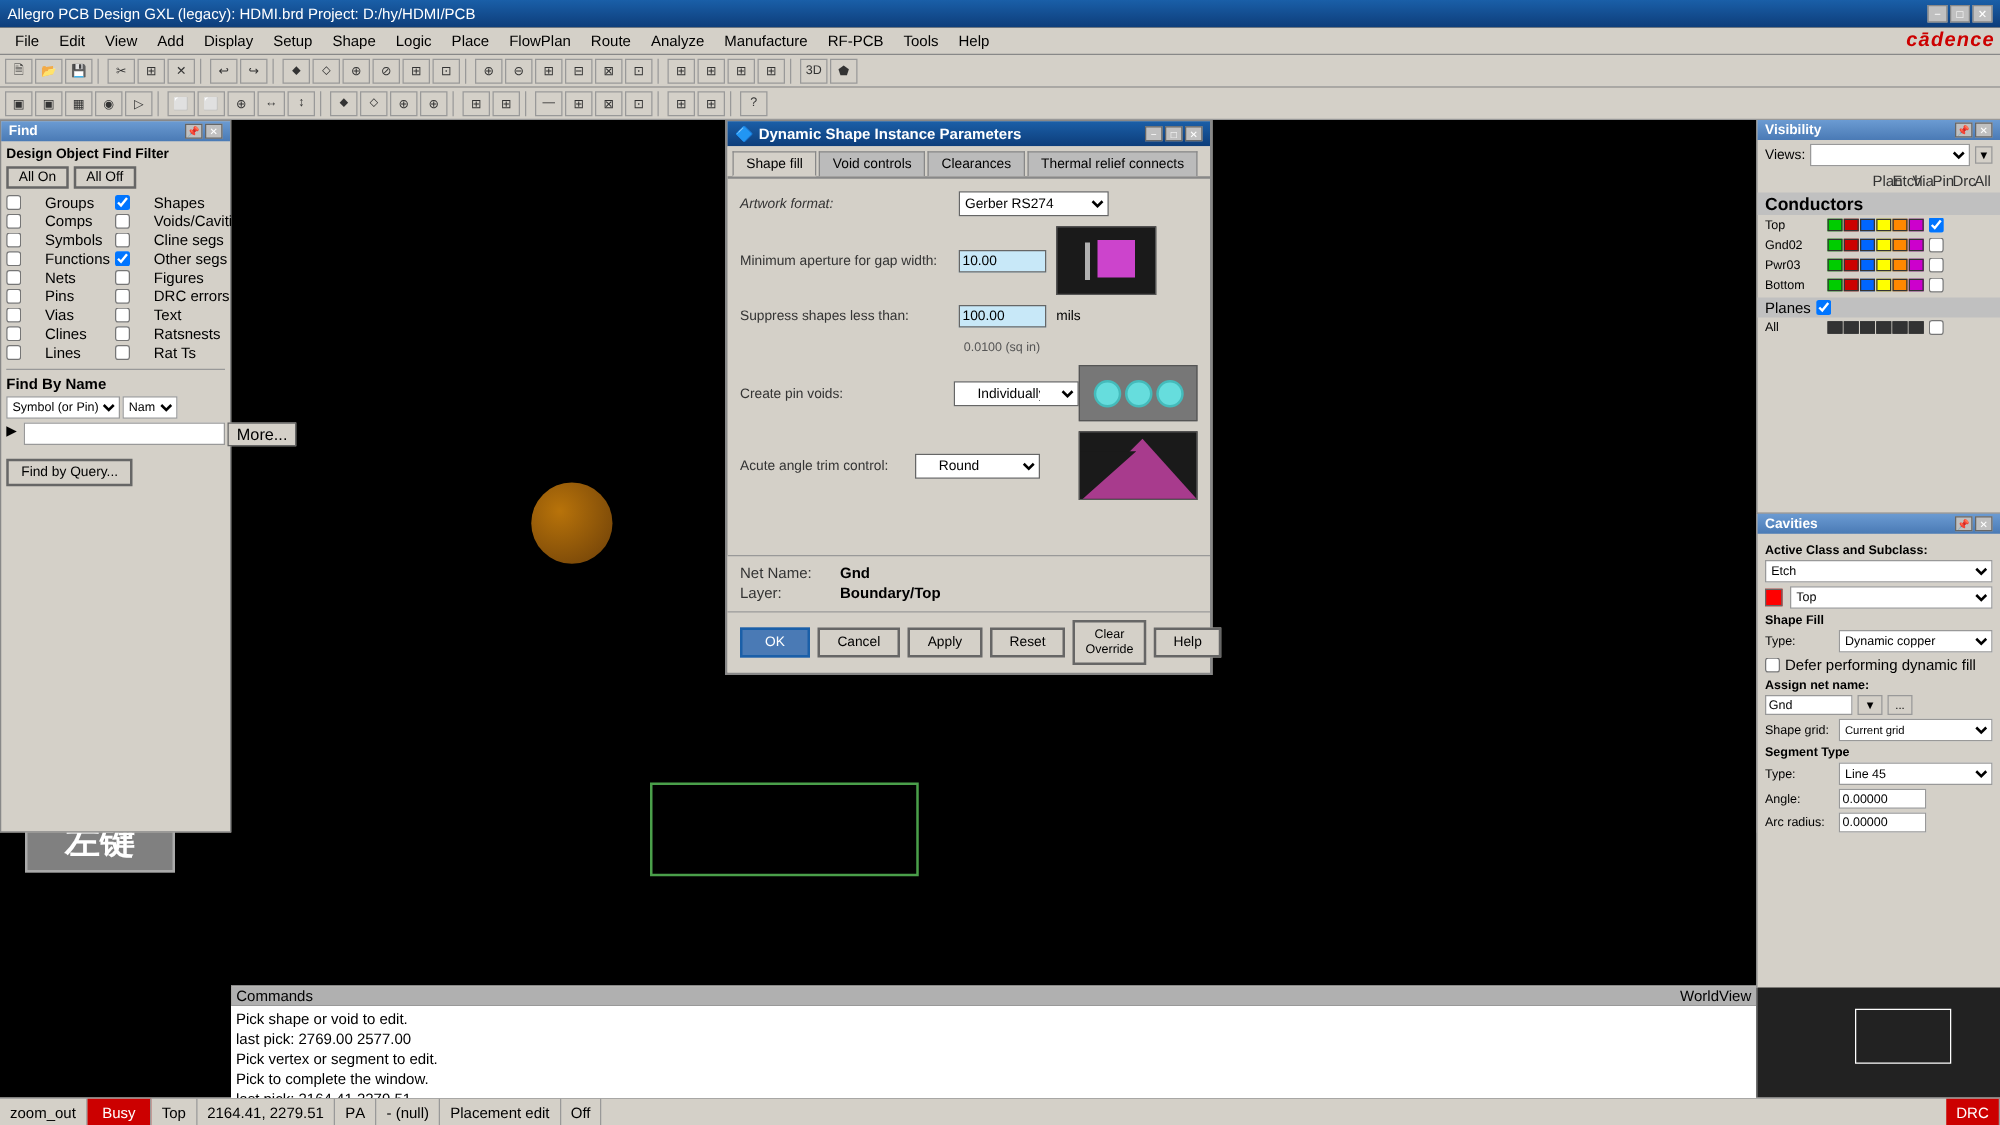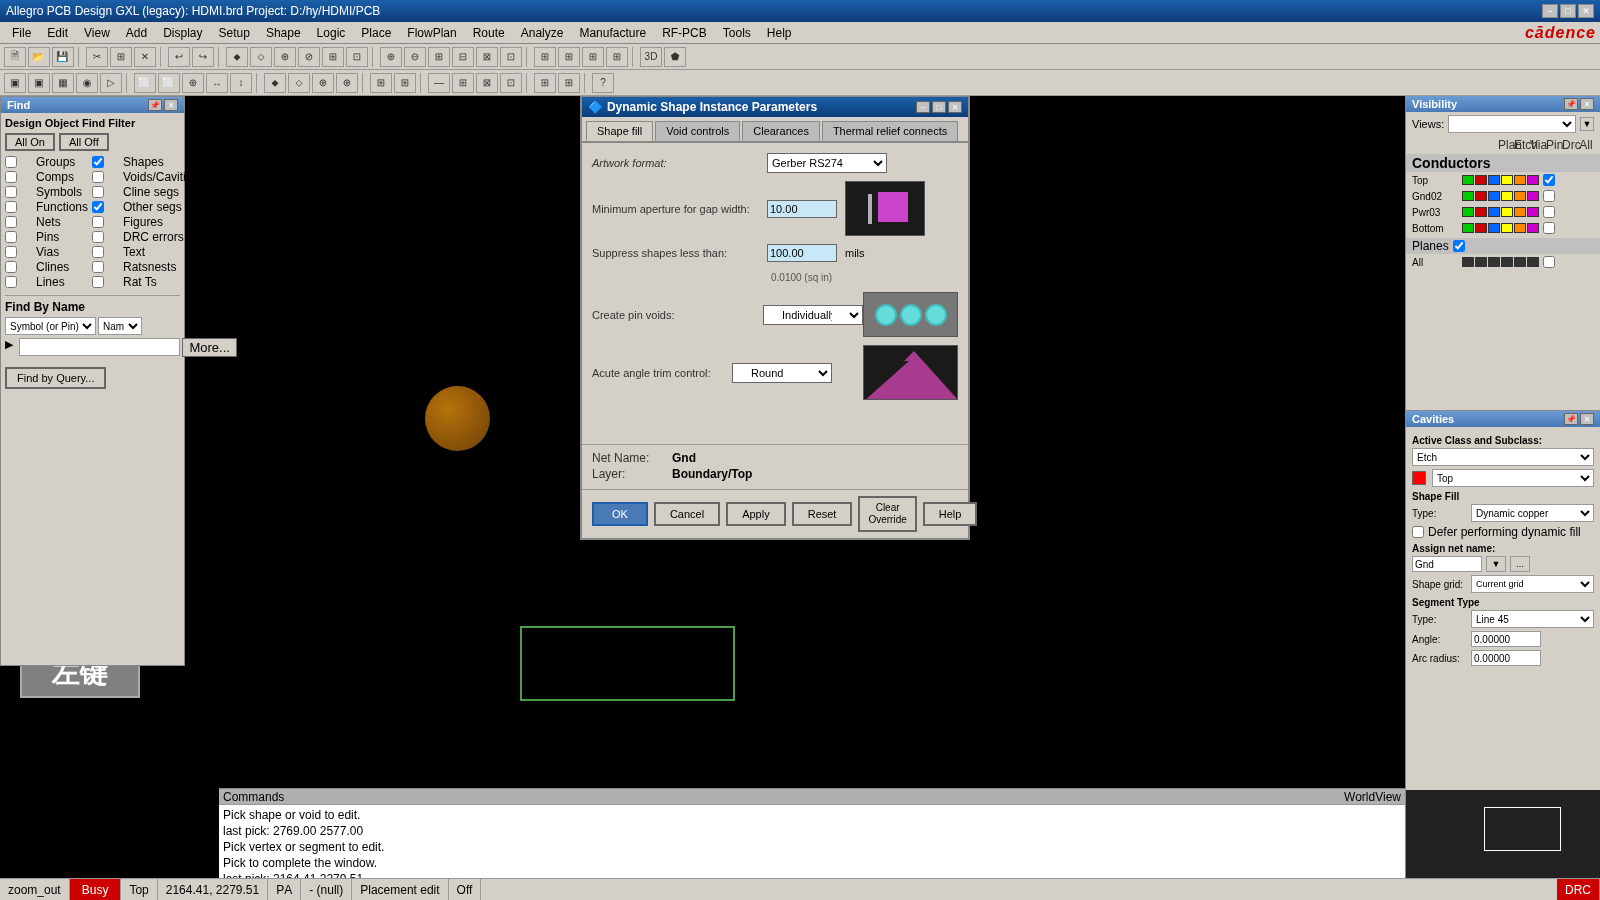--- a/index.html
+++ b/index.html
@@ -205,21 +205,21 @@
       display: flex; align-items: center; font-size: 11px; z-index: 100;
     }
     .sb-item { padding: 0 8px; border-right: 1px solid #999; height: 100%; display: flex; align-items: center; }
     .sb-item.busy { background: #cc0000; color: white; padding: 0 12px; }
     .sb-item.drc { background: #cc0000; color: white; padding: 0 8px; }
     .sb-spacer { flex: 1; }
 
     
     #console-area {
       position: absolute; bottom: 22px; left: 185px; right: 195px; height: 90px;
-      background: #d4d0c8; border-top: 1px solid #888; overflow: hidden; margin-left: 34px;
+      background: #d4d0c8; border-top: 1px solid #888; overflow: hidden;
     }
     #console-header {
       background: #b0b0b0; height: 16px; display: flex; align-items: center; padding: 0 4px;
       border-bottom: 1px solid #999; font-size: 10px;
     }
     #console-body { padding: 2px 4px; font-size: 11px; background: white; height: calc(100% - 16px); overflow-y: auto; }
     .console-line { line-height: 16px; }
 
     
     #minimap {

